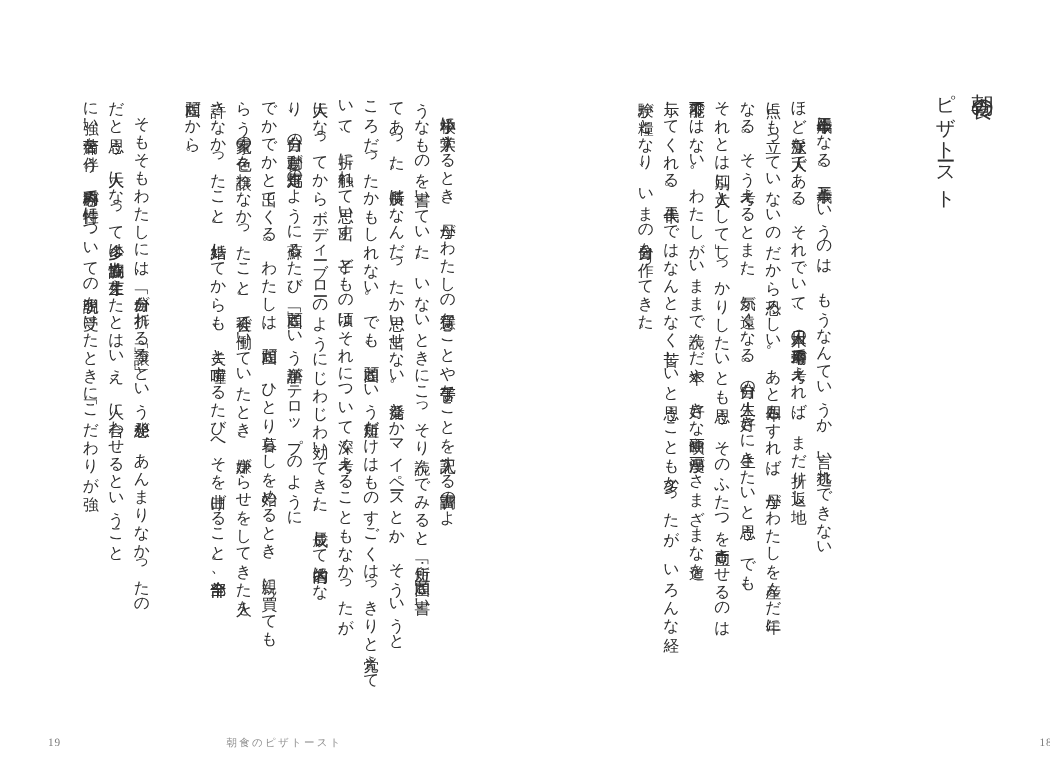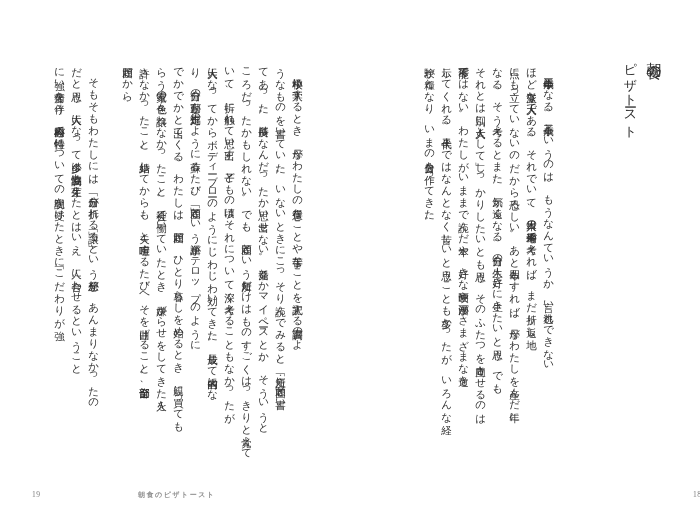--- a/index.html
+++ b/index.html
@@ -66,25 +66,24 @@
     position: absolute;
     font-size: 7.5px;
     color: #7a7a7a;
     letter-spacing: 0.5px;
   }
   #folio-right { top: 490px; left: 693px; }
   #folio-left  { top: 490px; left: 32px; text-align: center; }
   #running-title {
     position: absolute;
     top: 490px;
-    left: 138px;
+    left: 151px;
     font-size: 7px;
     letter-spacing: 1.5px;
     color: #8f8f8f;
-    font-weight: bold;
   }
 </style>
 </head>
 <body>
 
 <div id="spread">
 
   <div id="essay-title" class="vert">
       <div class="line">朝食の</div>
       <div class="line">ピザトースト</div>

